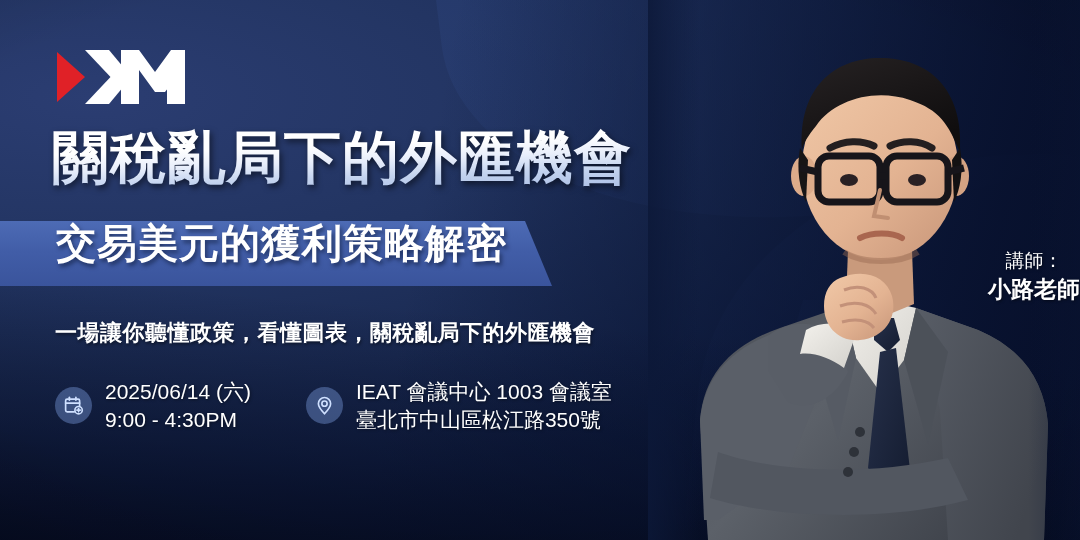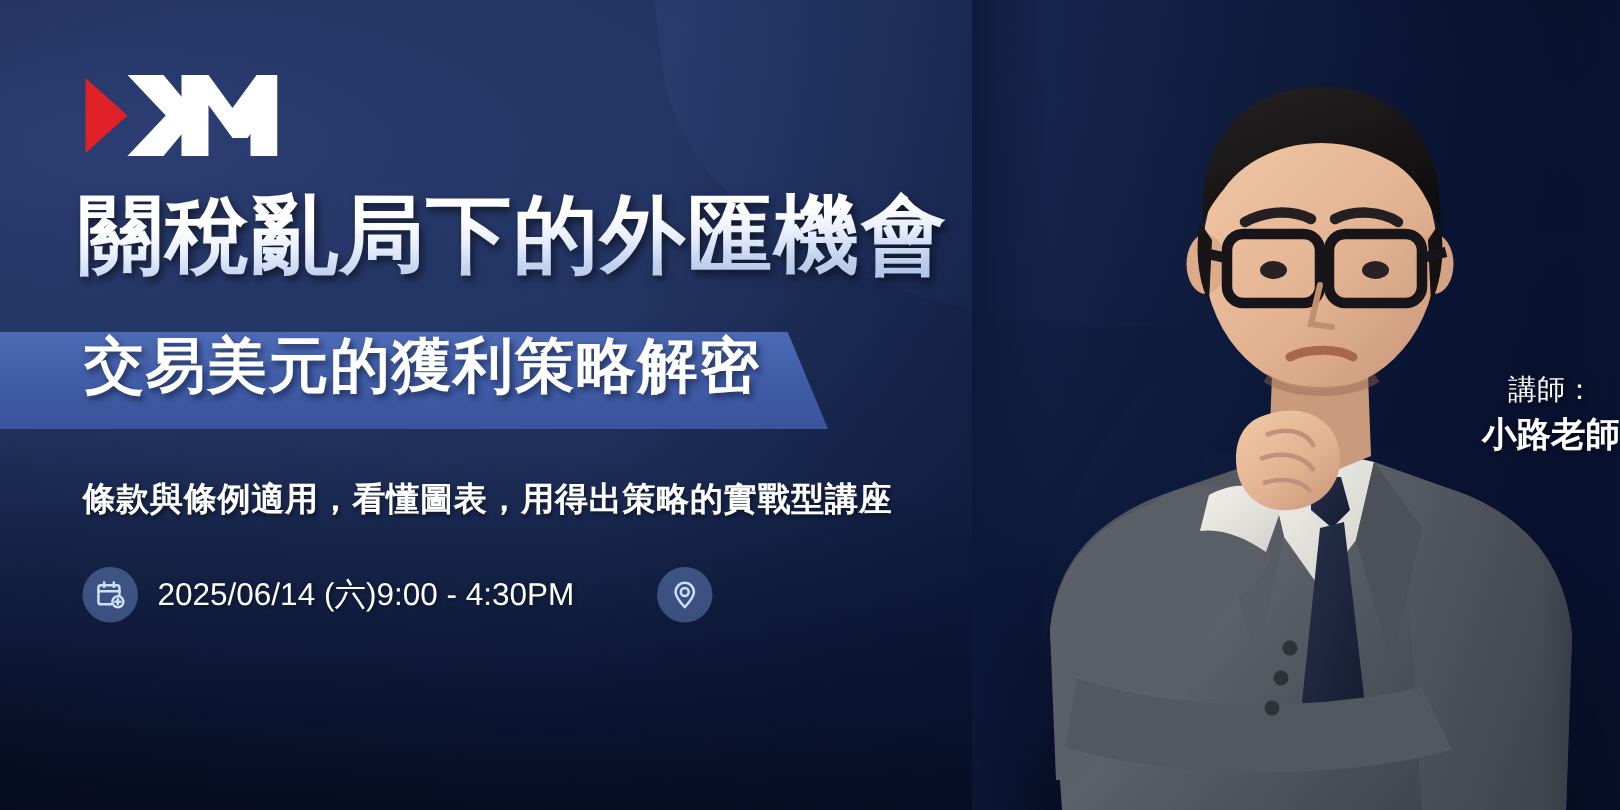--- a/index.html
+++ b/index.html
@@ -160,21 +160,21 @@
     border-radius: 50%;
     background: rgba(121,156,221,0.42);
     display: flex;
     align-items: center;
     justify-content: center;
     flex: none;
   }
   .icon-circle svg { display: block; }
   .info-lines {
     display: flex;
-    flex-direction: row;
+    flex-direction: column;
     line-height: 1.32;
   }
   .info-lines span {
     font-size: 21px;
     color: #ffffff;
     white-space: nowrap;
     text-shadow: 1px 1px 3px rgba(0,0,0,0.45);
   }
 
   
@@ -348,21 +348,21 @@
       <polygon points="66,6 84,6 100,28 116,6 130,6 130,22 110,48 100,48 84,26 84,60 66,60" fill="#ffffff"></polygon>
       <polygon points="112,22 130,22 130,60 112,60" fill="#ffffff"></polygon>
     </svg>
   </div>
 
   <div class="main-title">關稅亂局下的外匯機會</div>
 
   <div class="subtitle-band"></div>
   <div class="subtitle-text">交易美元的獲利策略解密</div>
 
-  <div class="tagline">條款與條例適用，看懂圖表，用得出策略的實戰型講座</div>
+  <div class="tagline">一場讓你聽懂政策，看懂圖表，關稅亂局下的外匯機會</div>
 
   <div class="info-group">
 
     <div class="info-item date">
       <span class="icon-circle">
         <svg width="21" height="21" viewBox="0 0 24 24" fill="none" stroke="#cfe0ff" stroke-width="1.9" stroke-linecap="round" stroke-linejoin="round">
           <path d="M19 12.5V6.5a1.8 1.8 0 0 0-1.8-1.8H4.8A1.8 1.8 0 0 0 3 6.5v11a1.8 1.8 0 0 0 1.8 1.8h8"></path>
           <path d="M3 9.3h16"></path>
           <path d="M7.3 2.6v3.4"></path>
           <path d="M14.7 2.6v3.4"></path>
@@ -377,20 +377,24 @@
       </span>
     </div>
 
     <div class="info-item venue">
       <span class="icon-circle">
         <svg width="21" height="21" viewBox="0 0 24 24" fill="none" stroke="#cfe0ff" stroke-width="1.9" stroke-linecap="round" stroke-linejoin="round">
           <path d="M12 21.5c4.6-5.1 7-8.7 7-11.6A7 7 0 0 0 5 9.9c0 2.9 2.4 6.5 7 11.6Z"></path>
           <circle cx="12" cy="9.9" r="3"></circle>
         </svg>
       </span>
+      <span class="info-lines">
+        <span>IEAT 會議中心 1003 會議室</span>
+        <span>臺北市中山區松江路350號</span>
+      </span>
     </div>
 
   </div>
 
 
   <div class="speaker-credit">
     <div class="speaker-role">講師：</div>
     <div class="speaker-name">小路老師</div>
   </div>
 

